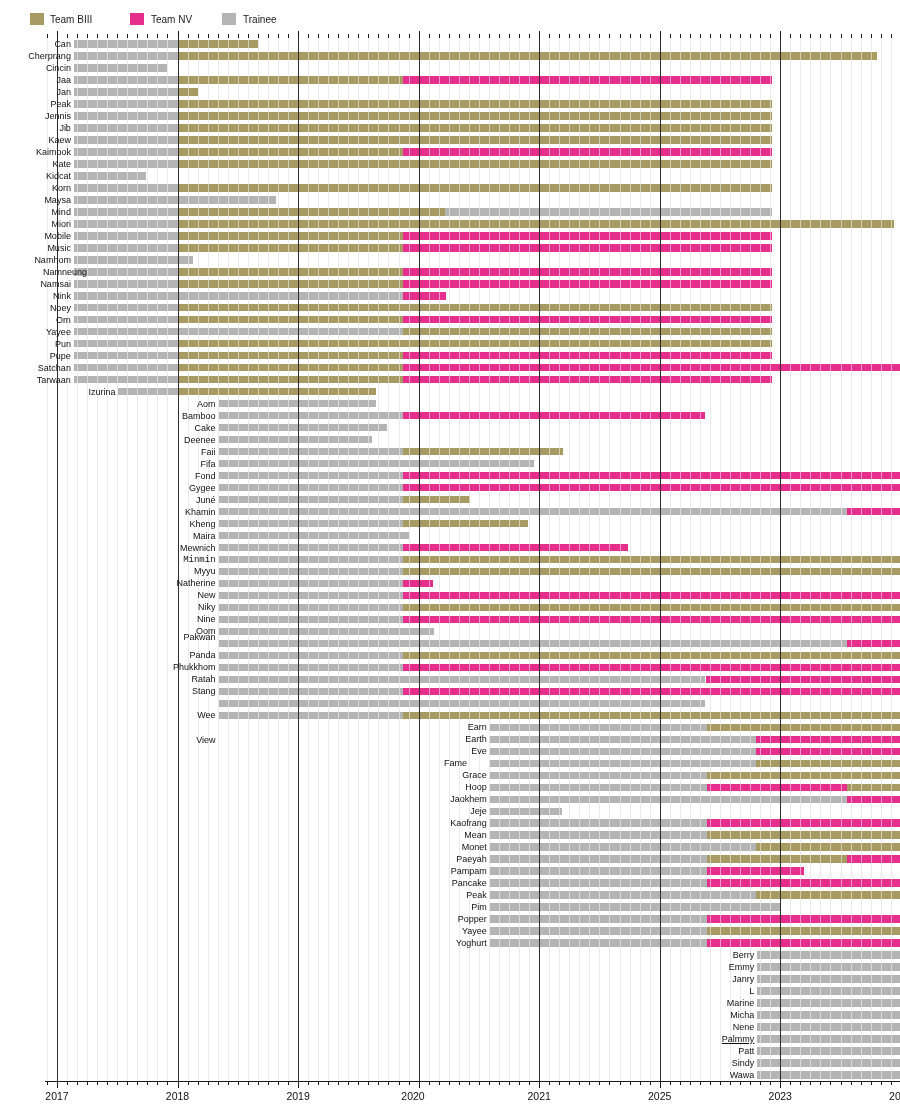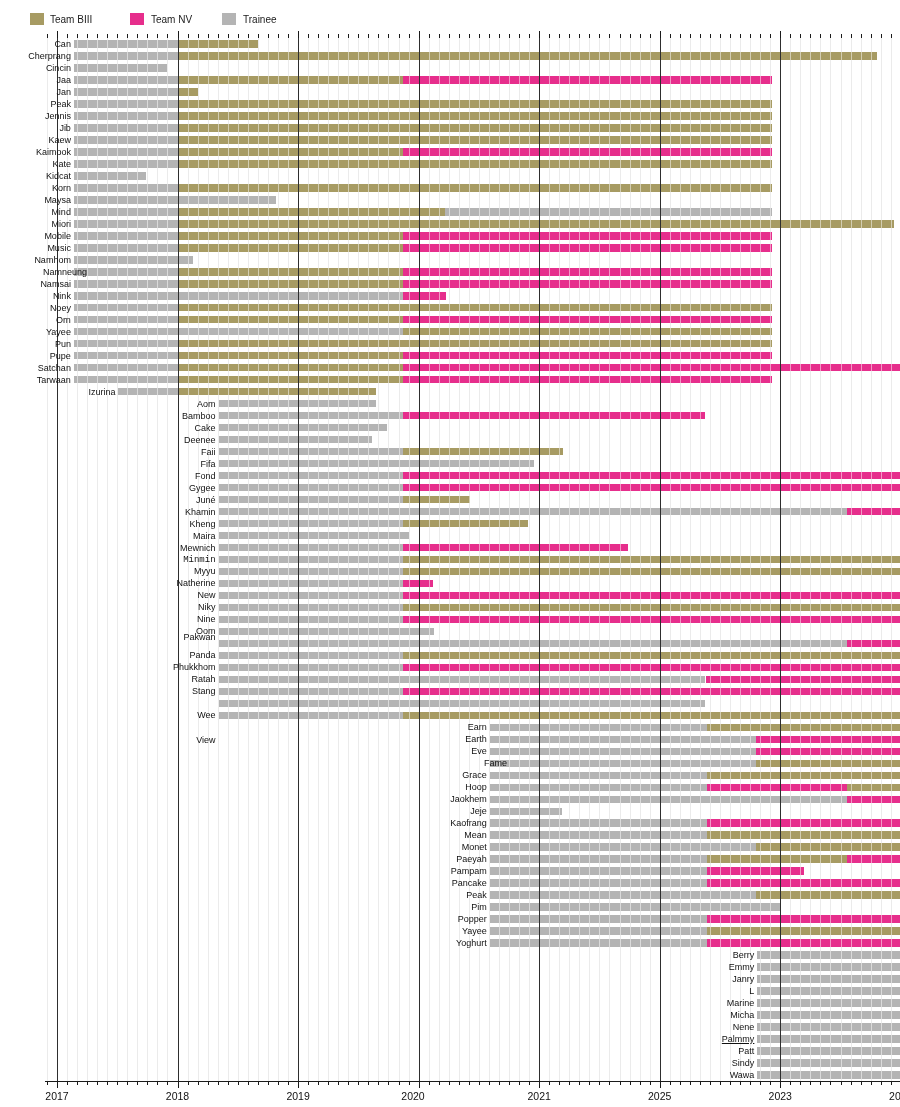--- a/index.html
+++ b/index.html
@@ -552,21 +552,21 @@
       <div class="bar" style="left: 402.95px; top: 711.601px; width: 497.05px; background: rgb(167, 155, 99);"></div>
       <div class="mlabel" style="right: 413.261px; top: 721.339px;">Earn</div>
       <div class="bar" style="left: 489.739px; top: 723.589px; width: 216.972px; background: rgb(180, 180, 180);"></div>
       <div class="bar" style="left: 706.711px; top: 723.589px; width: 193.289px; background: rgb(167, 155, 99);"></div>
       <div class="mlabel" style="right: 413.261px; top: 733.328px;">Earth</div>
       <div class="bar" style="left: 489.739px; top: 735.578px; width: 266.393px; background: rgb(180, 180, 180);"></div>
       <div class="bar" style="left: 756.132px; top: 735.578px; width: 143.868px; background: rgb(230, 46, 140);"></div>
       <div class="mlabel" style="right: 413.261px; top: 745.316px;">Eve</div>
       <div class="bar" style="left: 489.739px; top: 747.566px; width: 266.393px; background: rgb(180, 180, 180);"></div>
       <div class="bar" style="left: 756.132px; top: 747.566px; width: 143.868px; background: rgb(230, 46, 140);"></div>
-      <div class="mlabel" style="right: 393px; top: 757.305px;">Fame</div>
+      <div class="mlabel" style="right: 433px; top: 757.305px;">Fame</div>
       <div class="bar" style="left: 489.739px; top: 759.555px; width: 266.393px; background: rgb(180, 180, 180);"></div>
       <div class="bar" style="left: 756.132px; top: 759.555px; width: 143.868px; background: rgb(167, 155, 99);"></div>
       <div class="mlabel" style="right: 413.261px; top: 769.293px;">Grace</div>
       <div class="bar" style="left: 489.739px; top: 771.543px; width: 216.972px; background: rgb(180, 180, 180);"></div>
       <div class="bar" style="left: 706.711px; top: 771.543px; width: 193.289px; background: rgb(167, 155, 99);"></div>
       <div class="mlabel" style="right: 413.261px; top: 781.282px;">Hoop</div>
       <div class="bar" style="left: 489.739px; top: 783.532px; width: 216.972px; background: rgb(180, 180, 180);"></div>
       <div class="bar" style="left: 706.711px; top: 783.532px; width: 139.826px; background: rgb(230, 46, 140);"></div>
       <div class="bar" style="left: 846.537px; top: 783.532px; width: 53.463px; background: rgb(167, 155, 99);"></div>
       <div class="mlabel" style="right: 413.261px; top: 793.27px;">Jaokhem</div>

